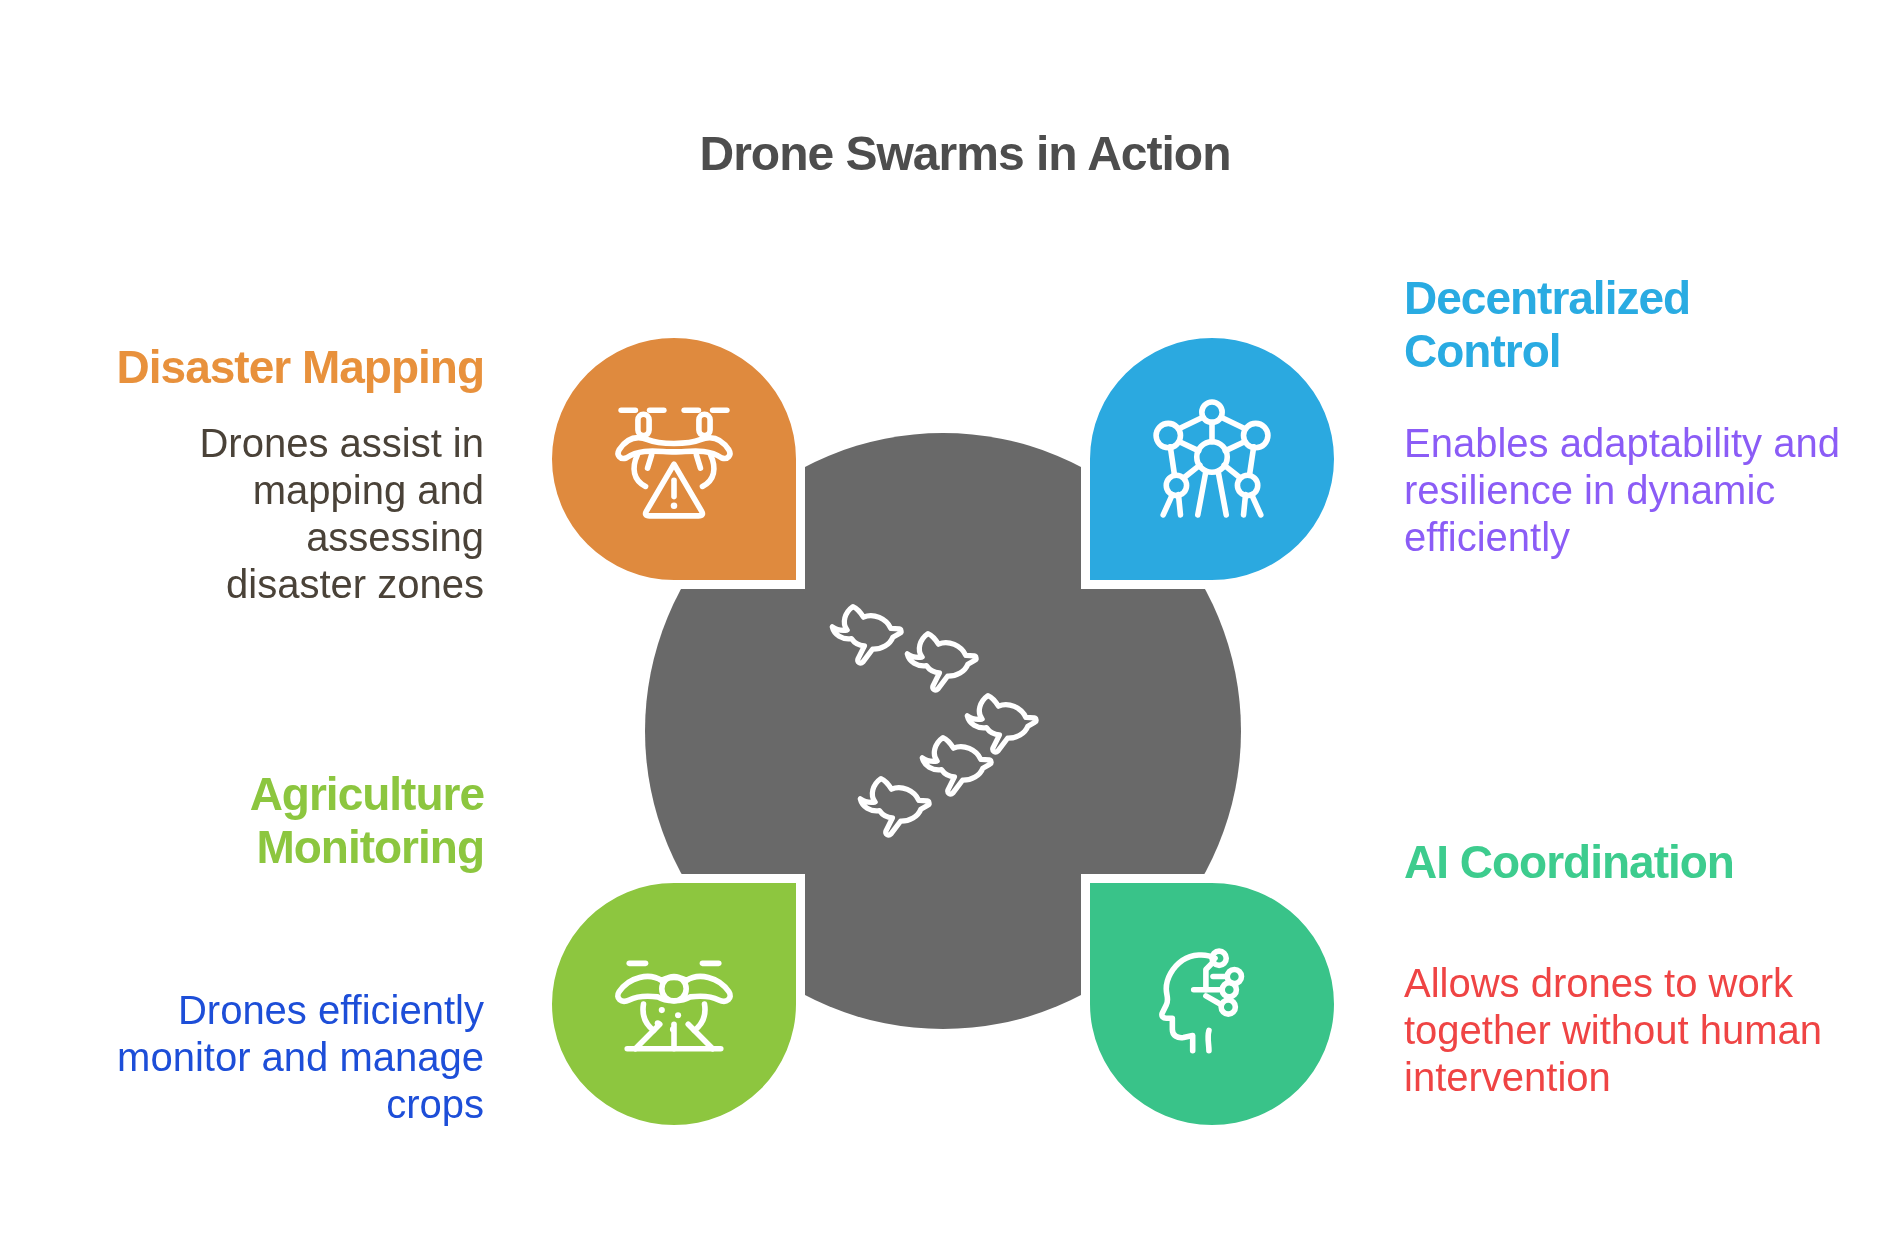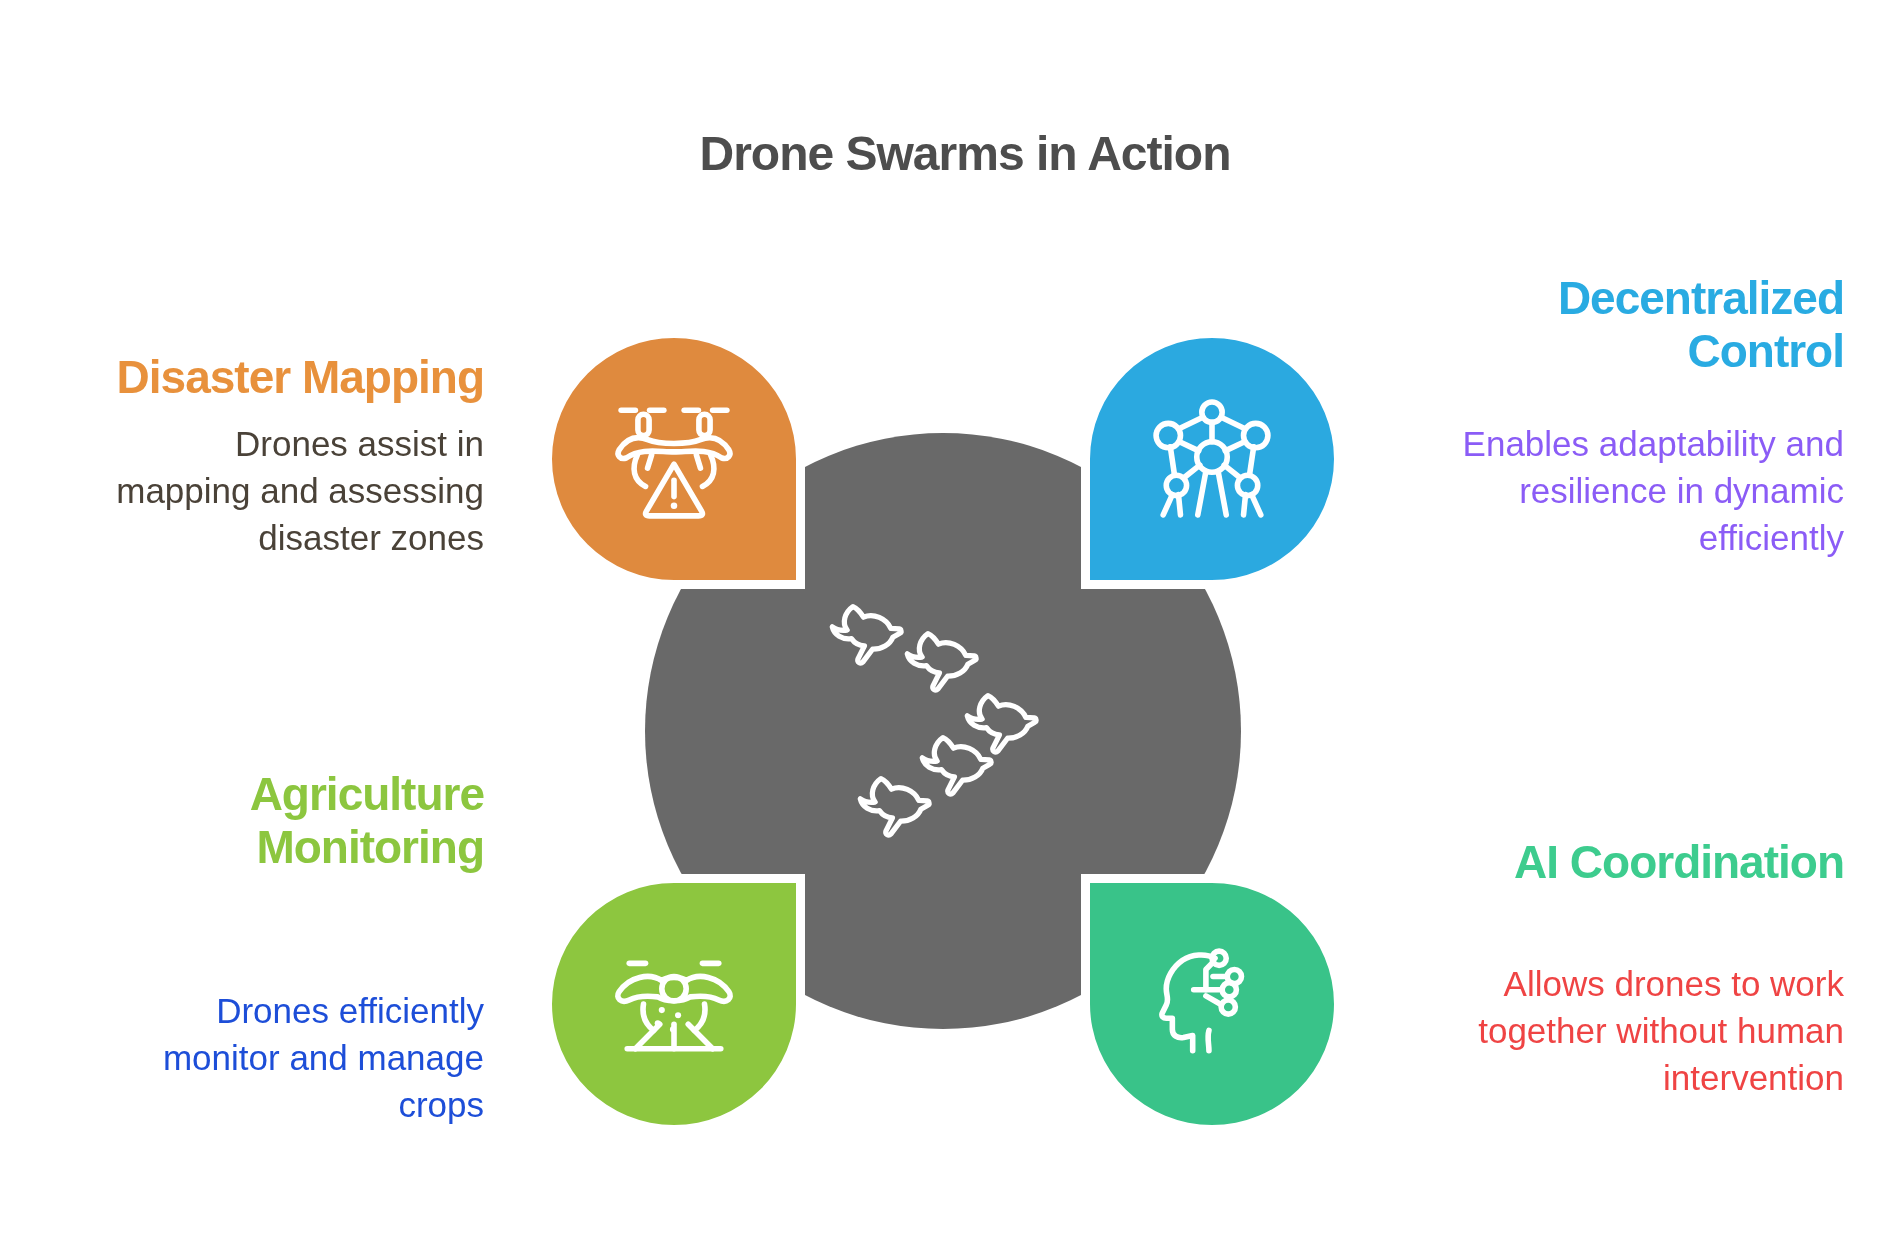--- a/index.html
+++ b/index.html
@@ -20,24 +20,24 @@
     position:absolute;width:262px;height:260px;box-sizing:border-box;
     border:9px solid #ffffff;z-index:3;
     display:flex;align-items:center;justify-content:center;
   }
   .petal-tl{left:543px;top:329px;background:#df8a3e;border-radius:50% 50% 0 50%;}
   .petal-tr{left:1081px;top:329px;background:#2ba9e0;border-radius:50% 50% 50% 0;}
   .petal-bl{left:543px;top:874px;background:#8dc63f;border-radius:50% 0 50% 50%;}
   .petal-br{left:1081px;top:874px;background:#39c389;border-radius:0 50% 50% 50%;}
   .petal svg{display:block;overflow:visible;}
   .q-heading{position:absolute;font-weight:700;font-size:46px;line-height:53px;letter-spacing:-1px;z-index:4;}
-  .q-body{position:absolute;font-size:35px;line-height:47px;font-weight:400;z-index:4;}
+  .q-body{position:absolute;font-size:40px;line-height:47px;font-weight:400;z-index:4;}
   .q-left{left:70px;width:414px;text-align:right;}
-  .q-right{left:1404px;width:440px;text-align:right;}
-  .h-tl{top:341px;color:#e8913c;margin-top:10px;}
+  .q-right{left:1404px;width:440px;text-align:left;}
+  .h-tl{top:341px;color:#e8913c;}
   .b-tl{top:420px;color:#4a4238;}
   .h-tr{top:272px;color:#29abe2;}
   .b-tr{top:420px;color:#8b5cf6;}
   .h-bl{top:768px;color:#8cc63f;}
   .b-bl{top:987px;color:#1d4ed8;}
   .h-br{top:820px;color:#3dcc8e;margin-top:16px;}
   .b-br{top:960px;color:#ef4444;}
 </style>
 </head>
 <body>

